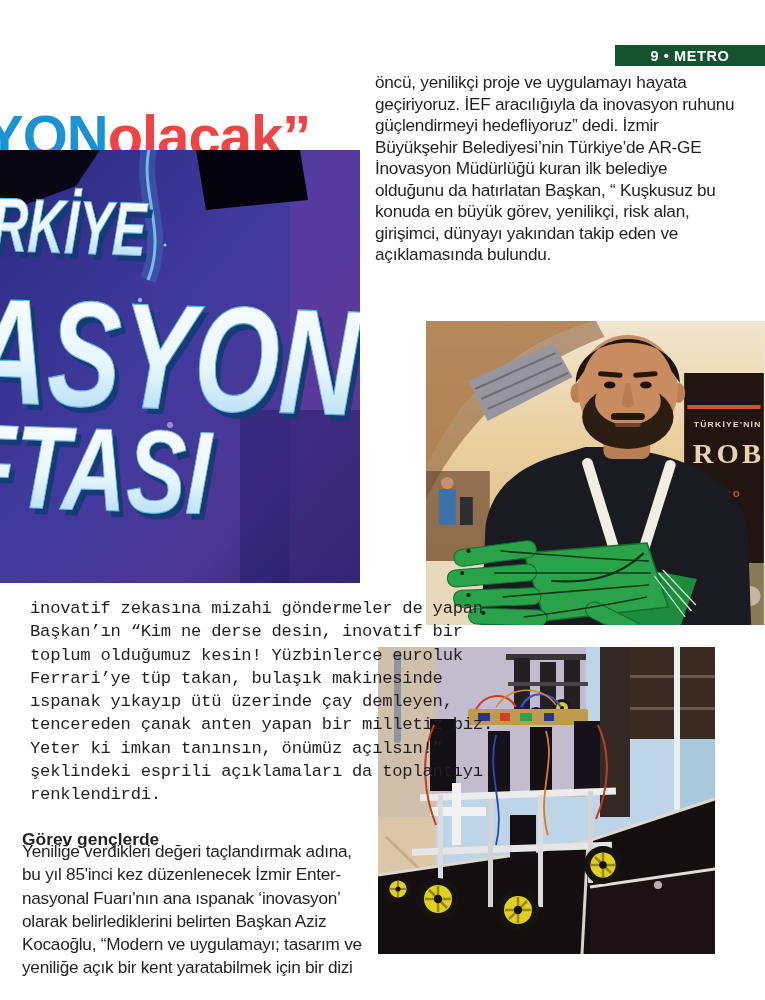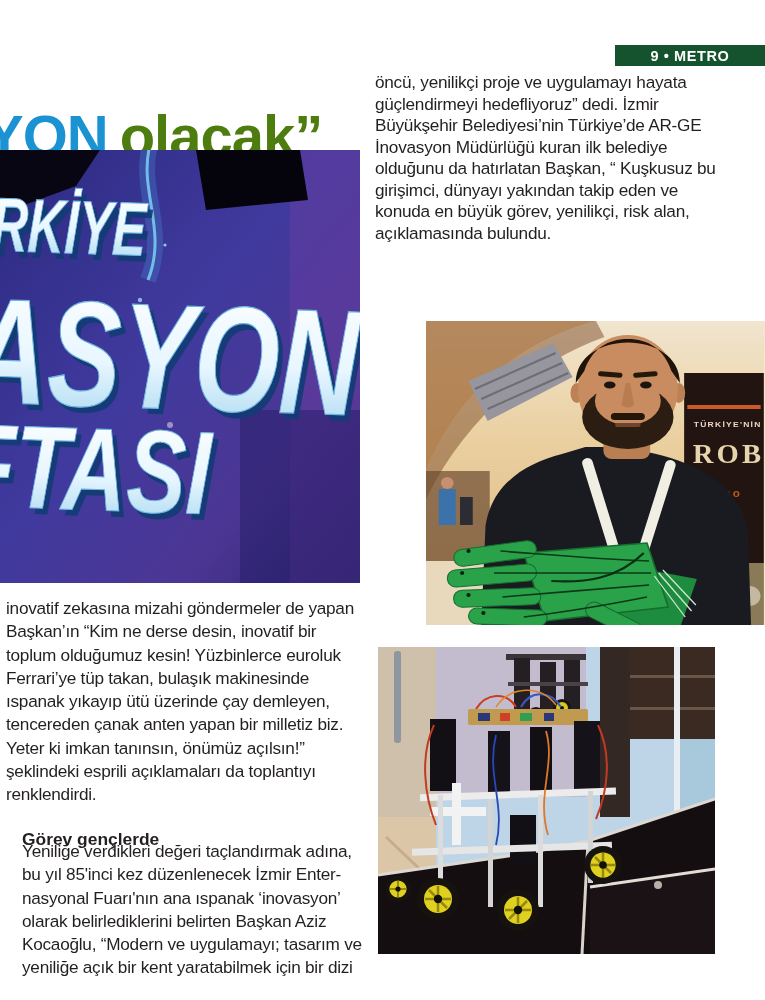--- a/index.html
+++ b/index.html
@@ -4,29 +4,29 @@
 <style>
   html,body{margin:0;padding:0;background:#ffffff;}
   .page{position:relative;width:765px;height:1000px;background:#ffffff;overflow:hidden;
         font-family:"Liberation Sans",sans-serif;color:#231f20;}
   .metro-bar{position:absolute;left:615px;top:45px;width:150px;height:21px;background:#14532d;
         color:#ffffff;font-size:14.5px;font-weight:bold;letter-spacing:.6px;
         display:flex;align-items:center;justify-content:center;}
   .headline{position:absolute;left:-15px;top:68px;white-space:nowrap;font-weight:bold;
         font-size:58px;letter-spacing:-1px;line-height:1;}
   .hl1{color:#1b92d1;}
-  .hl2{color:#4d7c0f;margin-left:12px;text-align:right;}
+  .hl2{color:#ef4444;text-align:right;}
   .photo{position:absolute;overflow:hidden;}
   .photo svg{display:block;width:100%;height:100%;}
   .photo-sign{left:0;top:150px;width:360px;height:433px;}
   .photo-man{left:378px;top:321px;width:358px;height:304px;margin-left:48px;}
   .photo-robot{left:378px;top:647px;width:337px;height:307px;}
   .body-text{position:absolute;font-size:17.2px;letter-spacing:-0.25px;}
   .right-col{left:375px;top:72px;line-height:21.55px;}
-  .left-para1{left:6px;top:597px;line-height:23.3px;}
+  .left-para1{left:30px;top:597px;line-height:23.3px;font-family:Liberation Mono, monospace;}
   .left-subhead{position:absolute;left:22px;top:812px;font-size:17.4px;font-weight:bold;}
   .left-para2{left:22px;top:840px;line-height:23.3px;}
   .line{white-space:pre;}
 </style>
 </head>
 <body>
 
 <div class="page">
 
   <div class="metro-bar">
@@ -69,26 +69,27 @@
         <text x="-31" y="368" font-size="118" textLength="250" lengthAdjust="spacingAndGlyphs" fill="#123c74" opacity="0.9">FTASI</text>
         <text x="-14" y="106" font-size="76" textLength="155" lengthAdjust="spacingAndGlyphs" fill="url(#sgletter)" stroke="#6ab6e0" stroke-width="1">RKİYE</text>
         <text x="-32" y="258" font-size="150" textLength="390" lengthAdjust="spacingAndGlyphs" fill="url(#sgletter)" stroke="#6ab6e0" stroke-width="1.2">ASYON</text>
         <text x="-36" y="362" font-size="118" textLength="250" lengthAdjust="spacingAndGlyphs" fill="url(#sgletter)" stroke="#6ab6e0" stroke-width="1">FTASI</text>
       </g>
     </svg>
   </div>
 
   <div class="body-text right-col">
       <div class="line">öncü, yenilikçi proje ve uygulamayı hayata</div>
+      <div class="line">geçiriyoruz. İEF aracılığıyla da inovasyon ruhunu</div>
       <div class="line">güçlendirmeyi hedefliyoruz” dedi. İzmir</div>
       <div class="line">Büyükşehir Belediyesi’nin Türkiye’de AR-GE</div>
       <div class="line">İnovasyon Müdürlüğü kuran ilk belediye</div>
       <div class="line">olduğunu da hatırlatan Başkan, “ Kuşkusuz bu</div>
+      <div class="line">konuda en büyük görev, yenilikçi, risk alan,</div>
       <div class="line">girişimci, dünyayı yakından takip eden ve</div>
-      <div class="line">konuda en büyük görev, yenilikçi, risk alan,</div>
       <div class="line">açıklamasında bulundu.</div>
     </div>
 
   <div class="photo photo-man">
     <svg viewBox="0 0 337 304" preserveAspectRatio="none">
       <defs>
         <linearGradient id="mw" x1="0" y1="0" x2="0" y2="1">
           <stop offset="0" stop-color="#f1e5cf"></stop>
           <stop offset="0.4" stop-color="#eacf9f"></stop>
           <stop offset="1" stop-color="#dfb57f"></stop>

